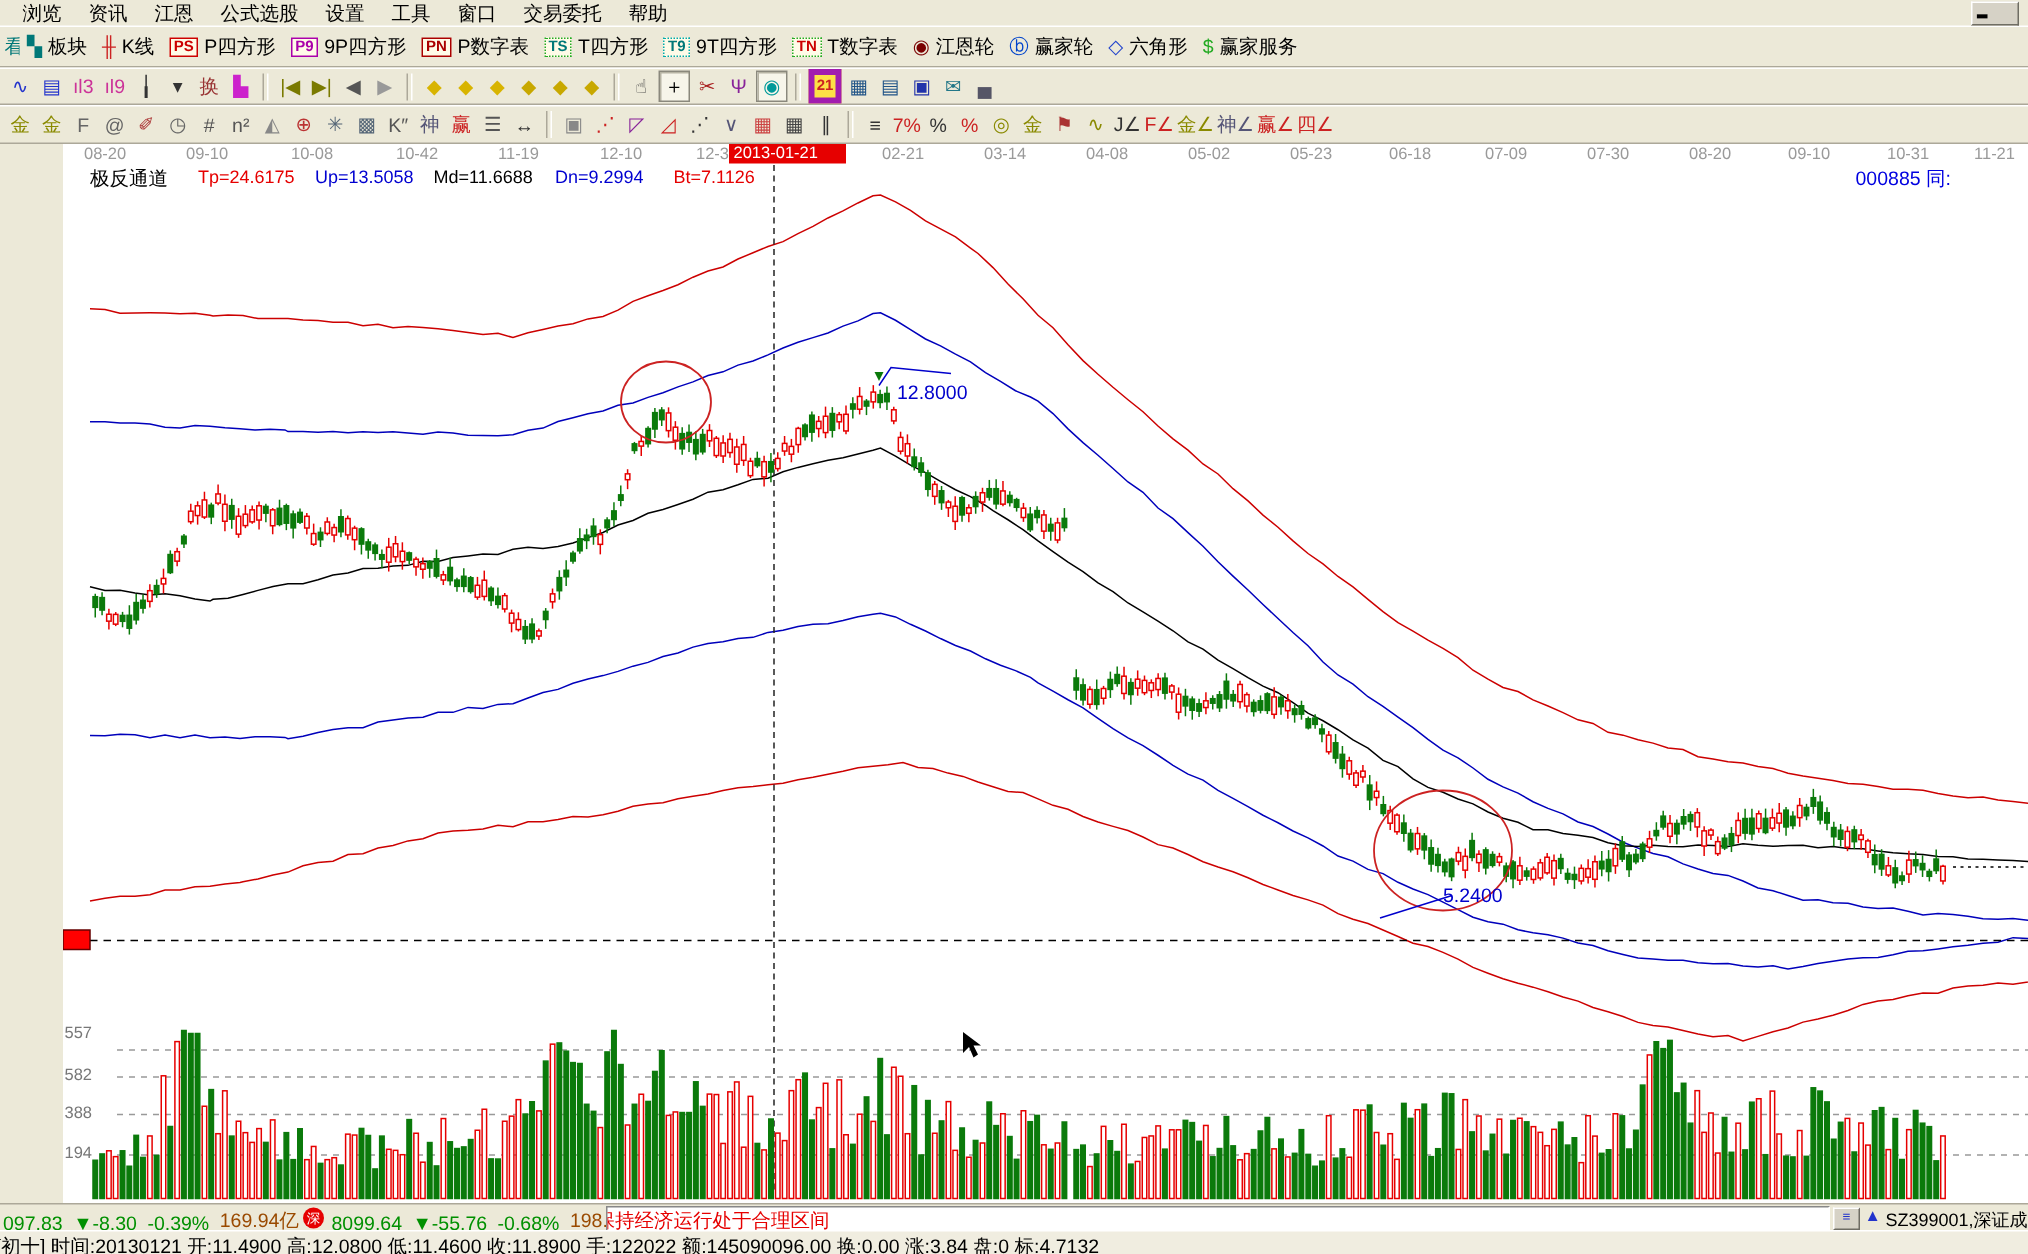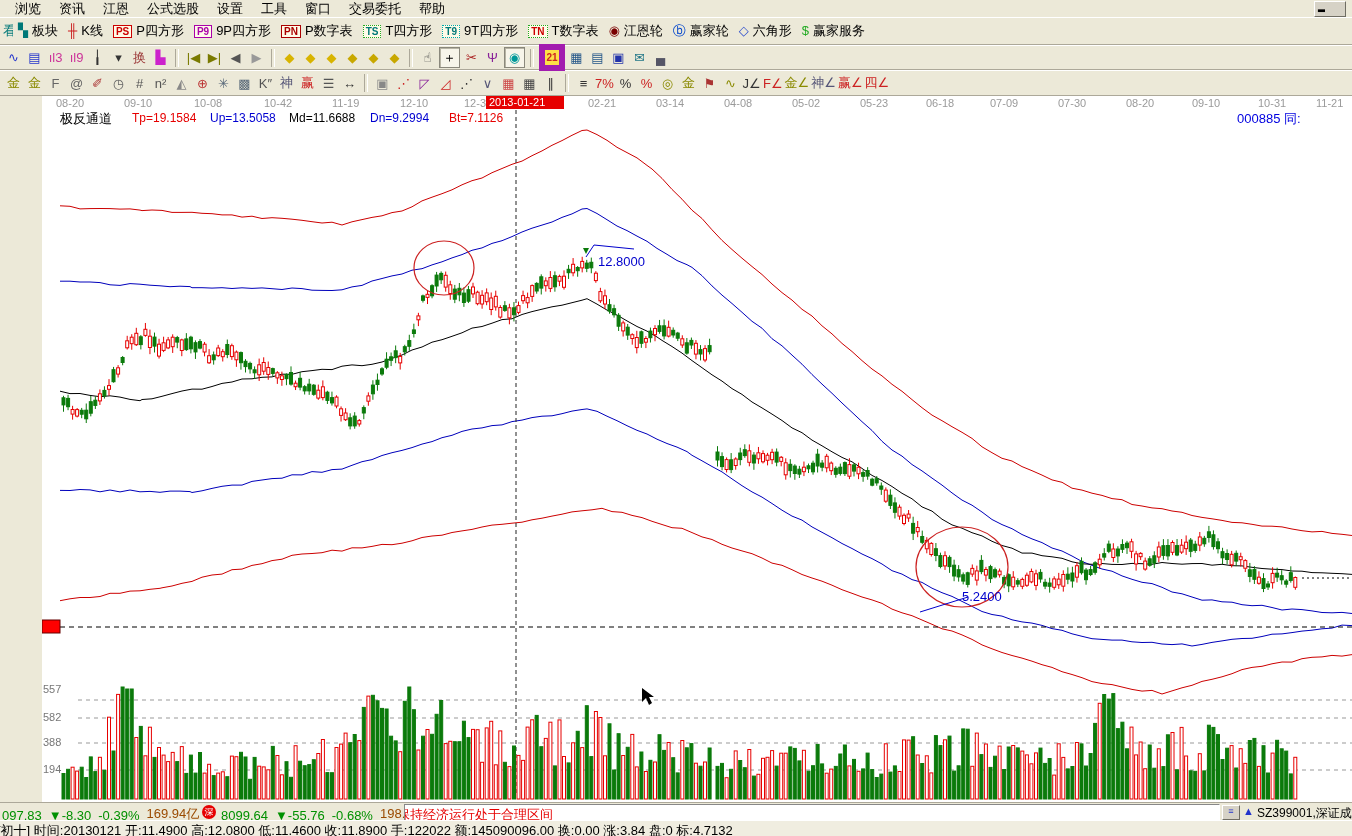--- a/index.html
+++ b/index.html
@@ -16,21 +16,21 @@
   .tb1{height:28px;}
   .tb2{height:25px;}
   .tb3{height:26px;}
   .mbtn{display:inline-flex;align-items:center;gap:4px;margin:0 7px 0 3px;font-size:13px;color:#000;white-space:nowrap;}
   .mico{font-size:13px;line-height:14px;}
   .badge{font-size:10px;font-weight:bold;line-height:11px;padding:0 2px;background:#fffbe8;}
   .clip-ico{width:10px;overflow:hidden;display:inline-block;color:#007878;font-size:13px;margin-right:2px;}
   .tbtn{display:inline-flex;align-items:center;justify-content:center;min-width:19px;height:19px;
         font-size:13px;margin:0 1px;white-space:nowrap;}
   .tbtn.boxed{border:1px solid #8a887c;background:#f7f5ea;box-shadow:inset 1px 1px 0 #b7b4a4;}
-  .tbtn.cal{border:6px solid #a21caf;background:#fde047;font-size:10px;min-width:14px;height:15px;font-weight:bold;}
+  .tbtn.cal{border:4px solid #a21caf;background:#fde047;font-size:10px;min-width:14px;height:15px;font-weight:bold;}
   .sep{width:2px;height:18px;border-left:1px solid #aca899;border-right:1px solid #fff;margin:0 4px;}
   
   .chart{position:absolute;left:0;top:96px;width:1352px;height:706px;background:#fff;overflow:hidden;margin-left:42px;}
   .chart svg{position:absolute;left:0;top:0;}
   .dtick{position:absolute;top:1px;font-size:11px;color:#9a9a9a;white-space:nowrap;}
   .dactive{position:absolute;top:0;height:13px;line-height:13px;background:#e60000;color:#fff;
            font-size:11px;padding:0 3px;white-space:nowrap;}
   .ilab{position:absolute;top:15px;font-size:12px;white-space:nowrap;}
   .iname{position:absolute;top:14px;font-size:13px;color:#000;white-space:nowrap;}
   .isym{position:absolute;top:14px;font-size:13px;white-space:nowrap;}
@@ -224,21 +224,21 @@
       <span class="dtick" style="left: 1016px;">07-30</span>
       <span class="dtick" style="left: 1084px;">08-20</span>
       <span class="dtick" style="left: 1150px;">09-10</span>
       <span class="dtick" style="left: 1216px;">10-31</span>
       <span class="dtick" style="left: 1274px;">11-21</span>
       <span class="dtick" style="left: 1338px;">12-</span>
       <span class="dactive" style="left: 444px; width: 72px;">2013-01-21</span>
     </div>
   <span class="iname" style="left:18px">极反通道</span>
   <div id="indicator-values">
-      <span class="ilab" style="left: 90px; color: rgb(230, 0, 0);">Tp=19.1584</span>
+      <span class="ilab" style="left: 90px; color: rgb(230, 0, 0);">Tp=24.6175</span>
       <span class="ilab" style="left: 168px; color: rgb(0, 0, 208);">Up=13.5058</span>
       <span class="ilab" style="left: 247px; color: rgb(0, 0, 0);">Md=11.6688</span>
       <span class="ilab" style="left: 328px; color: rgb(0, 0, 208);">Dn=9.2994</span>
       <span class="ilab" style="left: 407px; color: rgb(230, 0, 0);">Bt=7.1126</span>
     </div>
   <span class="isym" id="symbol-label" style="left: 1195px; color: rgb(0, 0, 224);">000885 同:</span>
   <div id="volume-axis">
       <span class="vlab" style="left: 1px; top: 587px;">557</span>
       <span class="vlab" style="left: 1px; top: 615px;">582</span>
       <span class="vlab" style="left: 1px; top: 640px;">388</span>

